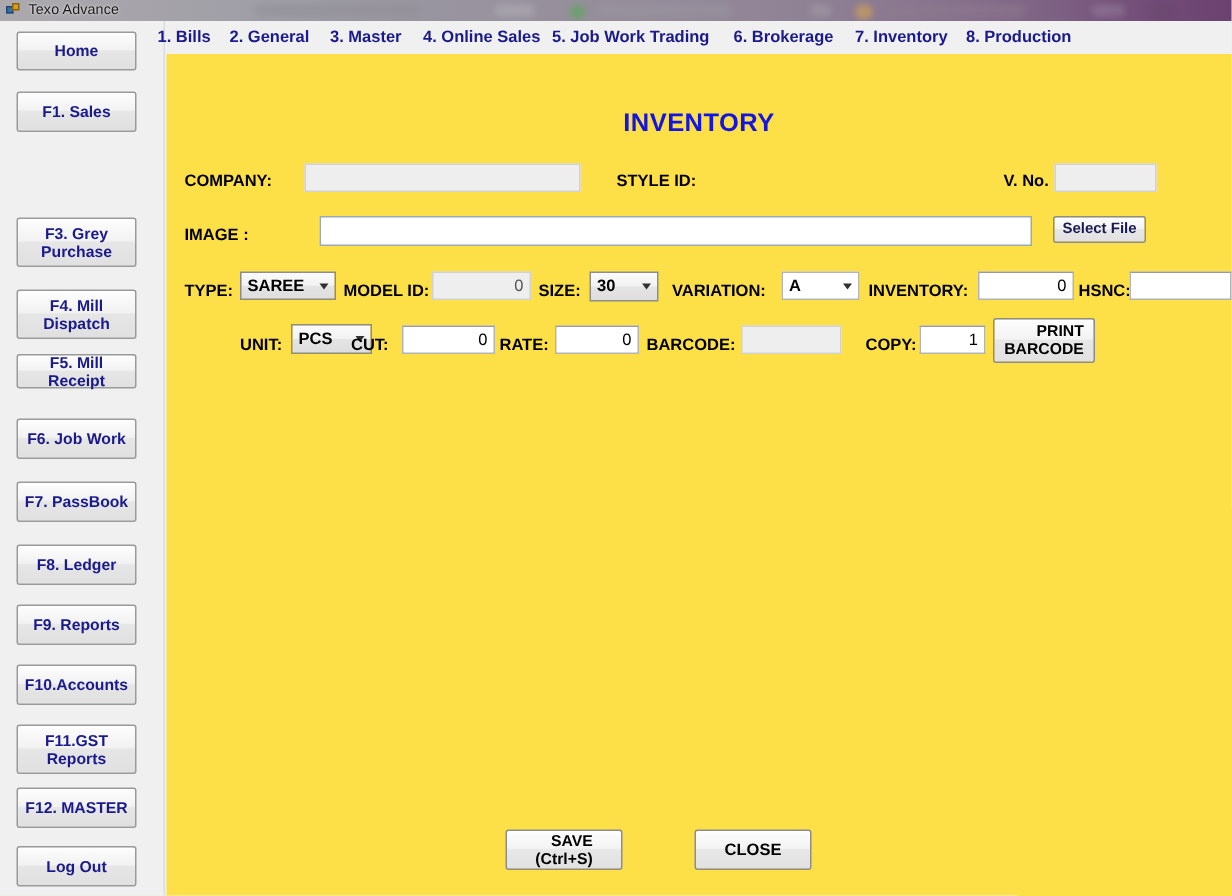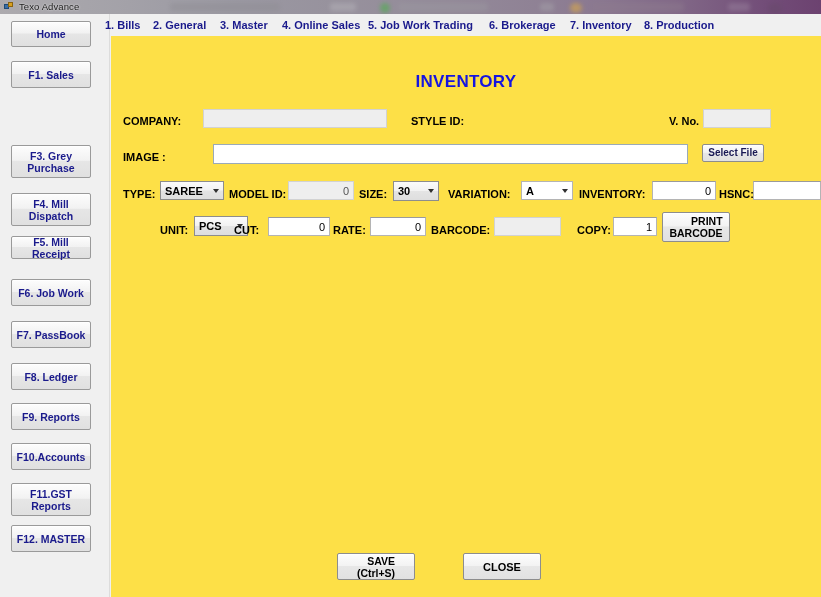--- a/index.html
+++ b/index.html
@@ -232,20 +232,21 @@
     <div class="side-btn" style="top:222px;height:23px;white-space:pre-line;">F5. Mill
 Receipt</div>
     <div class="side-btn" style="top:265px;height:27px;">F6. Job Work</div>
     <div class="side-btn" style="top:307px;height:27px;">F7. PassBook</div>
     <div class="side-btn" style="top:349px;height:27px;">F8. Ledger</div>
     <div class="side-btn" style="top:389px;height:27px;">F9. Reports</div>
     <div class="side-btn" style="top:429px;height:27px;">F10.Accounts</div>
     <div class="side-btn" style="top:469px;height:33px;white-space:pre-line;text-align:center;">F11.GST
 Reports</div>
     <div class="side-btn" style="top:511px;height:27px;">F12. MASTER</div>
+    <div class="side-btn" style="top:550px;height:27px;">Log Out</div>
   </div>
 
   <div class="menubar">
     <div class="menu-item" style="left:-6px;">1. Bills</div>
     <div class="menu-item" style="left:42px;">2. General</div>
     <div class="menu-item" style="left:109px;">3. Master</div>
     <div class="menu-item" style="left:171px;">4. Online Sales</div>
     <div class="menu-item" style="left:257px;">5. Job Work Trading</div>
     <div class="menu-item" style="left:378px;">6. Brokerage</div>
     <div class="menu-item" style="left:459px;">7. Inventory</div>

